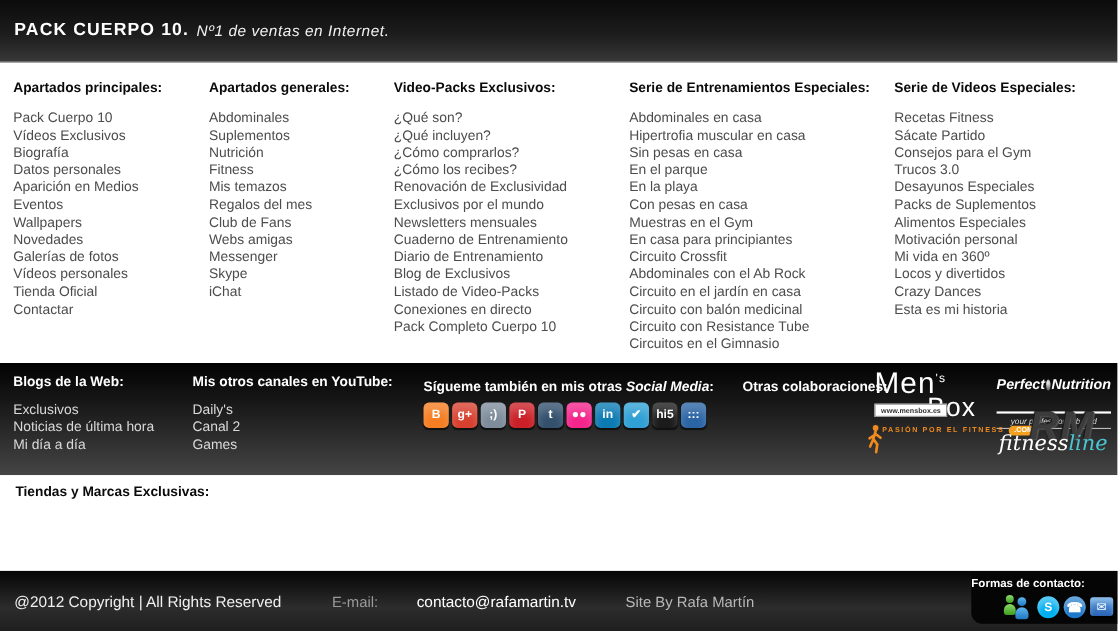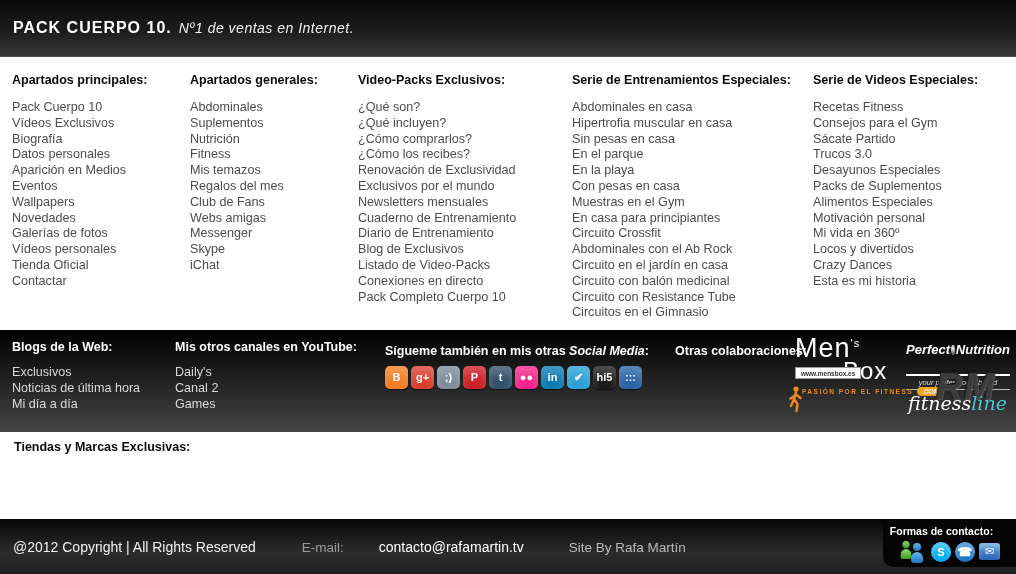--- a/index.html
+++ b/index.html
@@ -68,21 +68,21 @@
 
   
   .footer { position:absolute; left:0; top:519px; width:1016px; height:55px;
             background:linear-gradient(180deg,#050505 0%, #2c2c2c 60%, #1f1f1f 100%); }
   .foot-line { position:absolute; left:13px; top:20px; display:flex; align-items:baseline;gap:28px; }
   .copyright { color:#f0f0f0; font-size:14px; }
   .email-label { color:#9a9a9a; font-size:13.5px; margin-left:18px; }
   .email { color:#fff; font-size:14px; margin-left:7px; }
   .siteby { color:#b9b9b9; font-size:13.5px; margin-left:17px; }
   .contact-panel { position:absolute; right:0; top:0; width:133px; height:48px; background:#050505;
-                   border-radius:0 0 0 10px; padding:6px 16px 0 0; text-align:center; }
+                   border-radius:0 0 0 10px; padding:6px 4px 0 0; text-align:left; }
   .contact-head { color:#fff; font-size:10.5px; font-weight:bold; }
   .contact-icons { display:flex; justify-content:flex-end; align-items:center; gap:4px; margin-top:3px; }
   .contact-icon { cursor:pointer; display:flex; align-items:center; justify-content:center; }
   .ci-circle { width:20px; height:20px; border-radius:50%; color:#fff; font-size:11px; font-weight:bold;
                box-shadow:inset 0 6px 6px rgba(255,255,255,.35), 0 1px 2px rgba(0,0,0,.8); }
   .skype { background:#00aff0; }
   .phone { background:#1d78c9; font-size:12px; }
   .mailic { width:21px; height:17px; border-radius:3px; background:linear-gradient(180deg,#5b9fe0,#2a62b4); color:#fff; font-size:11px;
             box-shadow:inset 0 5px 5px rgba(255,255,255,.3), 0 1px 2px rgba(0,0,0,.8); }
   .msn { position:relative; width:27px; height:23px; }
@@ -177,22 +177,22 @@
           <li class="link">Circuito con balón medicinal</li>
           <li class="link">Circuito con Resistance Tube</li>
           <li class="link">Circuitos en el Gimnasio</li>
         </ul>
     </div>
     <div class="col" style="left:813px;width:196px;">
       <h3>Serie de Videos Especiales:</h3>
       <ul>
 
       <li class="link">Recetas Fitness</li>
+          <li class="link">Sácate Partido</li>
           <li class="link">Consejos para el Gym</li>
-          <li class="link">Sácate Partido</li>
           <li class="link">Trucos 3.0</li>
           <li class="link">Desayunos Especiales</li>
           <li class="link">Packs de Suplementos</li>
           <li class="link">Alimentos Especiales</li>
           <li class="link">Motivación personal</li>
           <li class="link">Mi vida en 360º</li>
           <li class="link">Locos y divertidos</li>
           <li class="link">Crazy Dances</li>
           <li class="link">Esta es mi historia</li>
         </ul>

